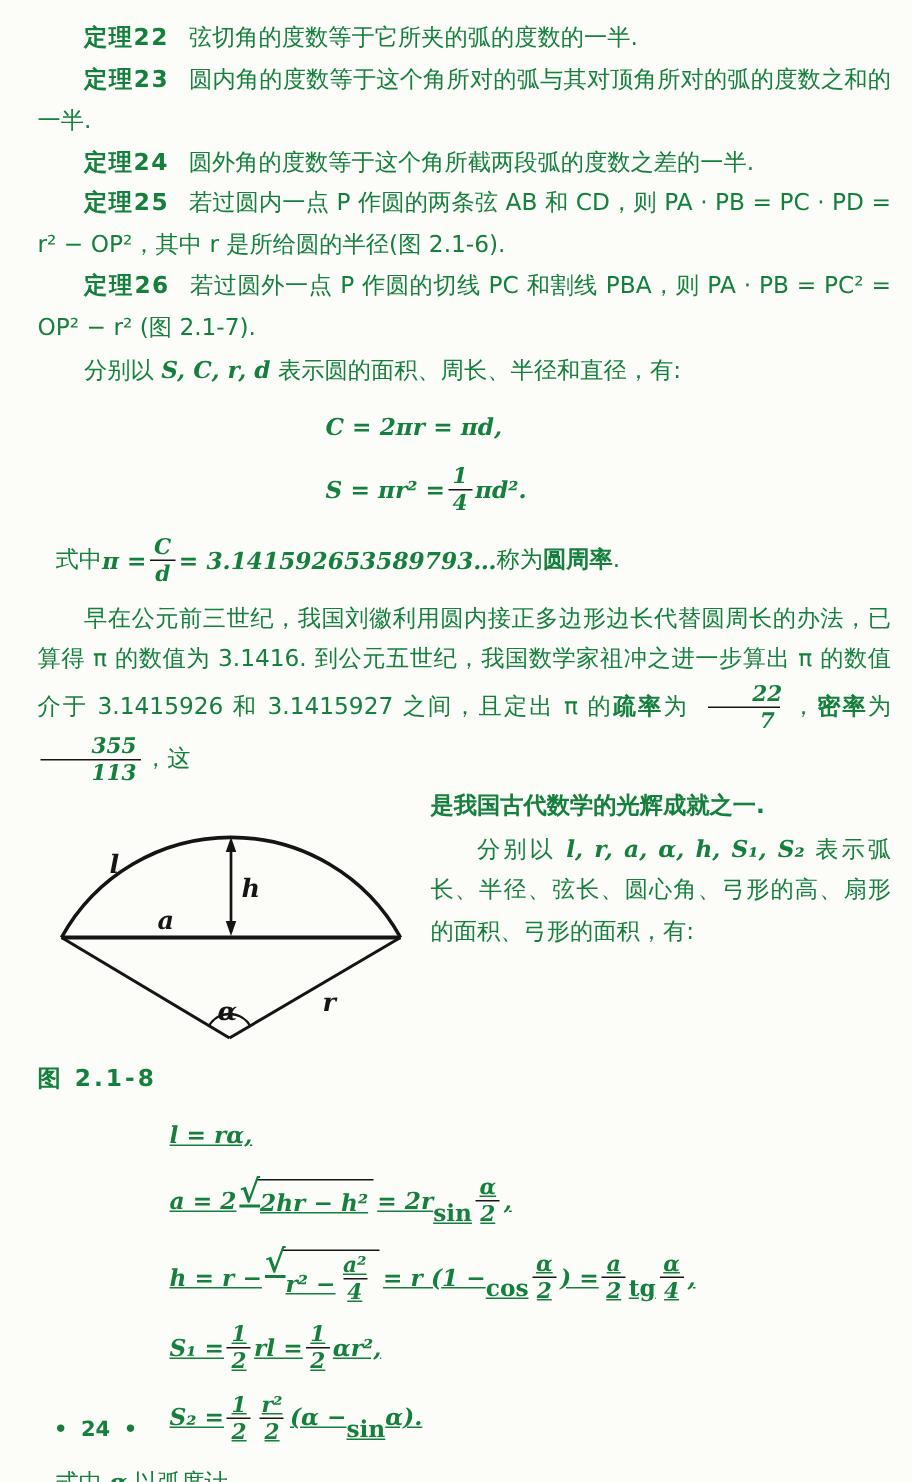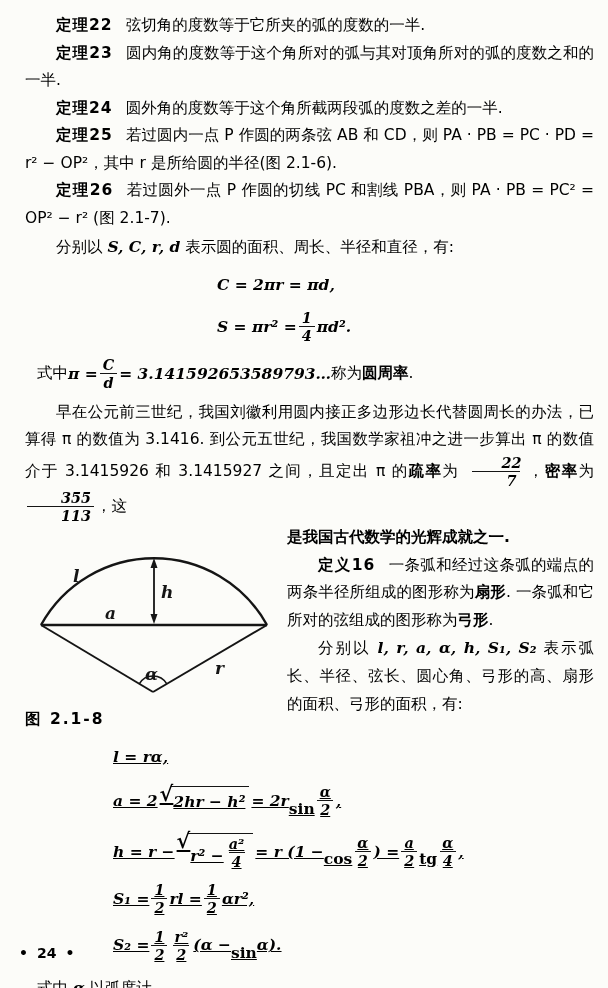--- a/index.html
+++ b/index.html
@@ -1,21 +1,21 @@
 <!DOCTYPE html>
 <html><head>
 <meta charset="utf-8">
 <style>
   html,body { margin:0; padding:0; background:#ffffff; }
   .page {
     position:relative;
     width:608px; height:988px;
     box-sizing:border-box;
     background:#fcfcf9;
-    color:#000000;
+    color:#15803d;
     font-family:"DejaVu Sans", sans-serif;
     font-size:15.5px;
     line-height:1.78;
     padding:12px 14px 0 25px;
     overflow:hidden;
   }
   p.para { margin:0; text-align:justify; }
   .indent { text-indent:2em; }
   b.thm { margin-right:0.85em; letter-spacing:1px; }
   
@@ -36,21 +36,21 @@
   .fcenter { display:flex; align-items:center; padding-left:192px; margin:10px 0;text-align:right; }
   .pidef   { display:flex; align-items:center; padding-left:12px; margin:12px 0 8px; }
   .history { margin-top:10px; }
   .figwrap { float:left; width:256px; margin:16px 6px 0 0; }
   .figwrap svg { display:block; }
   .caption { font-weight:700; margin-top:6px; letter-spacing:2px; }
   .rightflow { margin-top:14px;font-weight:bold; }
   .clear { clear:both; }
   .frow { display:flex; align-items:center; padding-left:88px; margin:8px 0; min-height:30px;text-decoration:underline; }
   .noteline { padding-left:12px; margin-top:10px; }
-  .footer { position:absolute; left:19px; bottom:22px; font-weight:700; font-size:14px; }
+  .footer { position:absolute; left:36px; bottom:22px; font-weight:700; font-size:14px; }
   .footer span { margin-right:9px; }
   svg text { font-family:"DejaVu Serif", serif; font-style:italic; font-weight:700; font-size:17px; fill:#151515; }
 </style>
 </head>
 <body>
 
 <div class="page">
 
   <p class="para indent"><b class="thm">定理22</b><span>弦切角的度数等于它所夹的弧的度数的一半.</span></p>
 
@@ -120,21 +120,20 @@
       <text x="80" y="79">a</text>
       <text x="136" y="58">h</text>
       <text x="190" y="134">r</text>
       <text x="120" y="140">α</text>
     </svg>
     <div class="caption">图  2.1-8</div>
   </div>
 
   <p class="para rightflow">是我国古代数学的光辉成就之一.</p>
 
-  <p class="para indent"><b class="thm">定义16</b><span>一条弧和经过这条弧的端点的两条半径所组成的图形称为</span><b>扇形</b><span>. 一条弧和它所对的弦组成的图形称为</span><b>弓形</b><span>.</span></p>
 
   <p class="para indent"><span>分别以 </span><span class="m">l, r, a, α, h, S₁, S₂</span><span> 表示弧长、半径、弦长、圆心角、弓形的高、扇形的面积、弓形的面积，有:</span></p>
 
   <div class="clear"></div>
 
   <div class="frow m">
     <span>l = rα,</span>
   </div>
 
   <div class="frow m">

